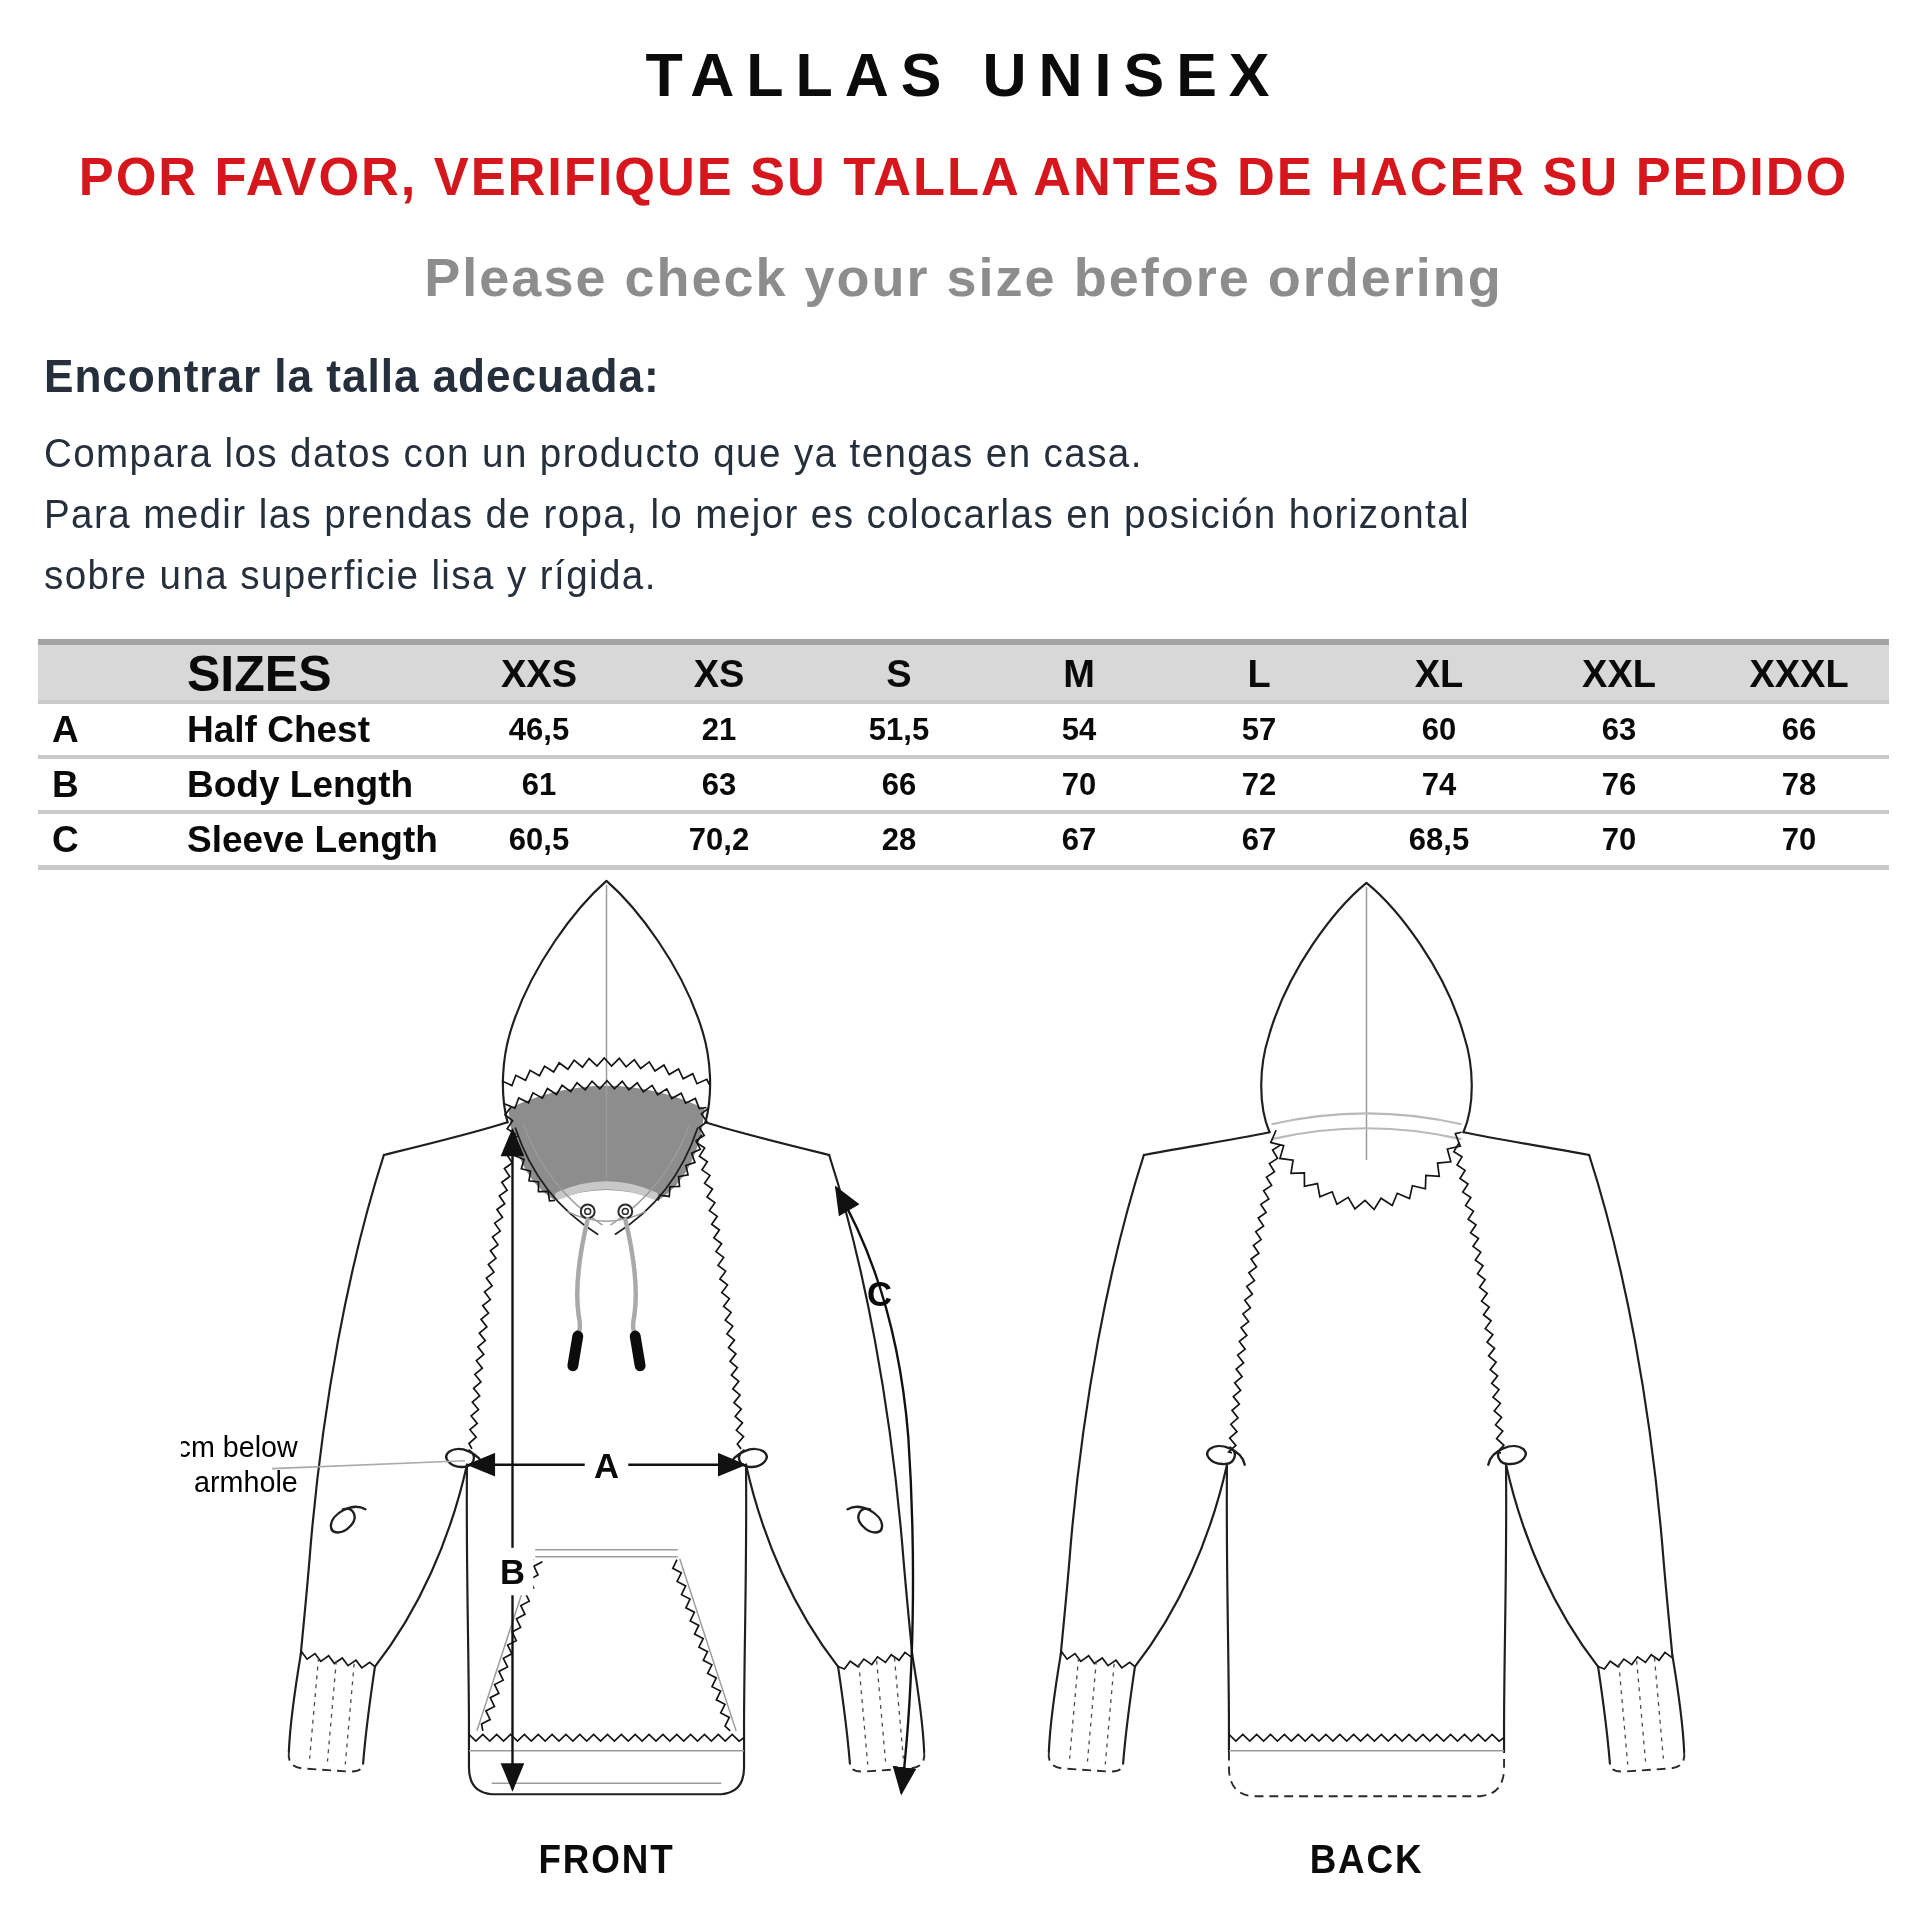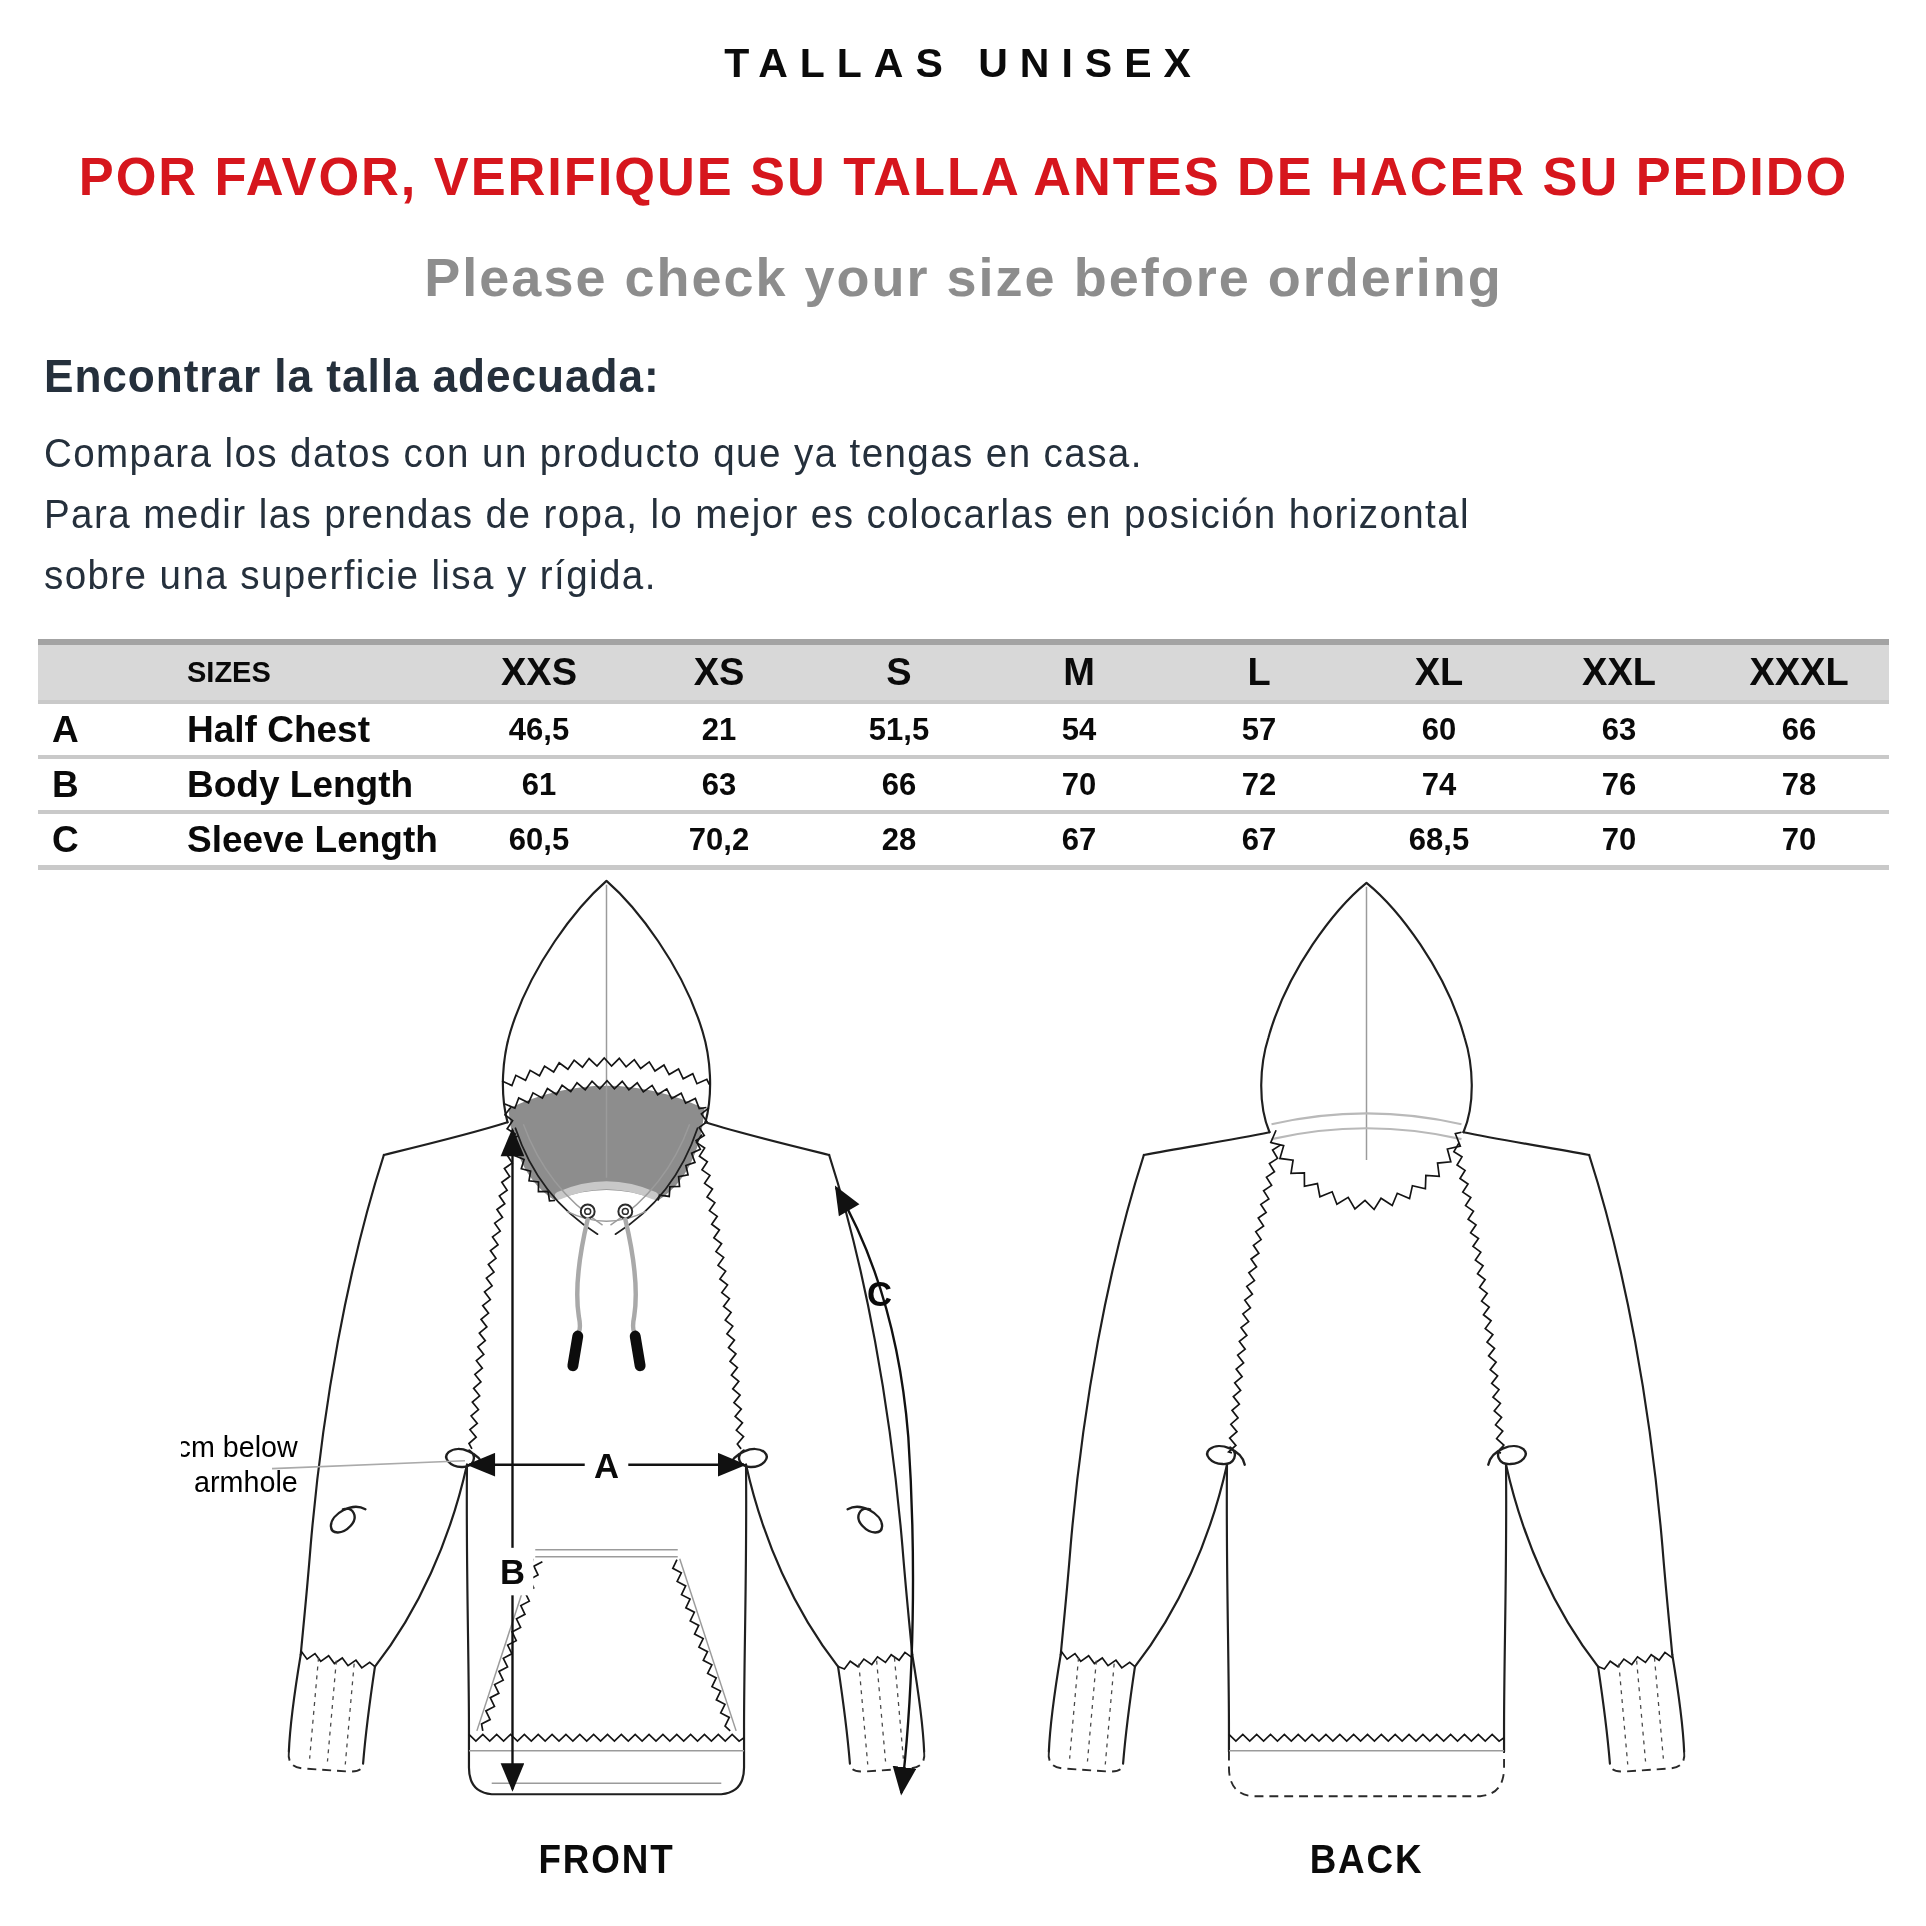--- a/index.html
+++ b/index.html
@@ -1,40 +1,40 @@
 <!DOCTYPE html>
 <html><head>
 <meta charset="utf-8">
 <style>
   html,body { margin:0; padding:0; background:#ffffff; }
   body { width:1927px; height:1927px; font-family:"Liberation Sans", sans-serif; }
   .page { position:relative; width:1927px; height:1927px; overflow:hidden; background:#fff; }
 
   .title { position:absolute; top:40px; left:0; width:100%; text-align:center;
-           font-size:41px; font-weight:800; letter-spacing:12px; color:#0b0b0b; }
+           font-size:61px; font-weight:800; letter-spacing:12px; color:#0b0b0b; }
   .warn-es { position:absolute; top:145px; left:0; width:100%; text-align:center;
              font-size:54px; font-weight:800; letter-spacing:2px; color:#d6161d; transform:scaleX(.97); }
   .warn-en { position:absolute; top:246px; left:0; width:100%; text-align:center;
              font-size:54px; font-weight:700; letter-spacing:2px; color:#8d8d8d; }
 
   .instructions { position:absolute; top:348px; left:44px; width:1881px; color:#25303c;
                   transform:scaleX(.94); transform-origin:left top; }
   .ins-head { font-size:47px; font-weight:800; letter-spacing:1px; margin:0 0 20px 0; }
   .ins-line { font-size:41px; font-weight:400; letter-spacing:1.5px; line-height:61px; }
 
   .size-table { position:absolute; top:639px; left:38px; width:1851px;
                 border-top:6px solid #a3a3a3; border-bottom:5px solid #c9c9c9;
                 font-weight:700; color:#0a0a0a; }
   .trow { display:grid; grid-template-columns:94px 317px repeat(8,1fr); align-items:center; height:51px; }
   .trow.head { background:#d8d8d8; height:55px; }
   .trow + .trow { border-top:4px solid #c9c9c9; }
   .c-letter { padding-left:14px; font-size:37px; }
   .c-name   { padding-left:55px; font-size:37px; }
   .c-val    { text-align:center; font-size:31px; }
-  .trow.head .c-name { font-size:29px; }
+  .trow.head .c-name { font-size:50px; }
   .trow.head .c-val  { font-size:38px; }
 
   .fig { position:absolute; width:851px; height:958px; }
   .fig-front { left:181px; top:863px; }
   .fig-back  { left:941px; top:863px; }
   .fig svg { width:851px; height:958px; display:block; }
 
   .caption { position:absolute; top:1837px; width:851px; text-align:center;
              font-size:40px; font-weight:800; letter-spacing:2px; color:#0b0b0b; transform:scaleX(.92); }
   .caption-front { left:181px; }

